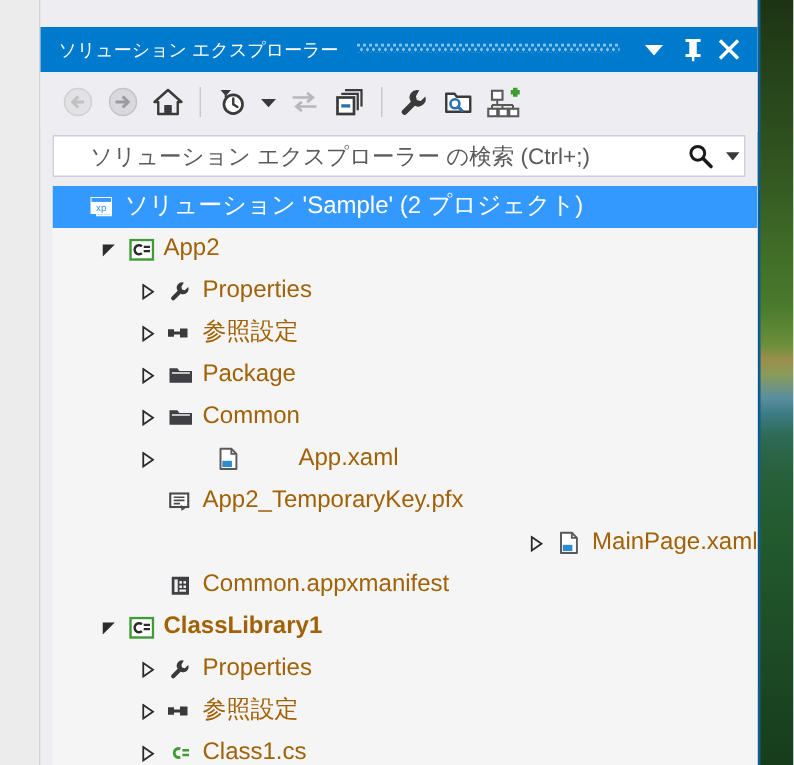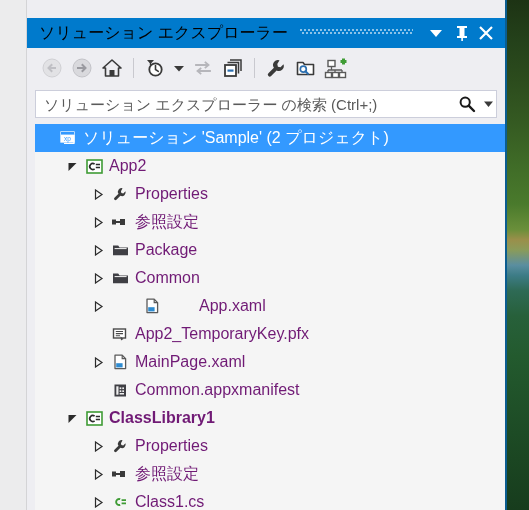--- a/index.html
+++ b/index.html
@@ -66,22 +66,22 @@
 
   .titlebar {
     position: absolute;
     left: 0; top: 18px;
     width: 478px; height: 30px;
     background: #007acc;
     display: flex;
     align-items: center;
   }
   .title-text {
-    color: #000000;
-    font-size: 16px;
+    color: #ffffff;
+    font-size: 12px;
     padding-left: 12px;
     white-space: nowrap;
     letter-spacing: 0px;
   }
   .drag-dots {
     flex: 1;
     height: 10px;
     margin: 0 10px 0 12px;
     background-image:
       radial-gradient(circle at 1px 1px, rgba(255,255,255,.55) 1px, transparent 1.2px),
@@ -131,41 +131,41 @@
     box-sizing: border-box;
     display: flex;
     align-items: center;
   }
   .search-input {
     flex: 1;
     border: none; outline: none;
     font-size: 15px;
     font-family: "Liberation Sans", "DejaVu Sans", sans-serif;
     color: #555555;
-    padding-left: 8px;
+    padding-left: 24px;
     background: transparent;
   }
   .search-input::placeholder { color: #5a5a5a; opacity: 1; }
   .search-icon-btn { width: 26px; display:flex; align-items:center; justify-content:center; }
   .search-caret { width: 16px; display:flex; align-items:center; justify-content:center; }
 
   
   .tree {
     position: absolute;
     left: 8px; top: 124px;
     width: 470px; height: 498px;
     background: #f5f5f5;
     overflow: hidden;
   }
   .row {
     height: 28px;
     display: flex;
     align-items: center;
     font-size: 16px;
-    color: #701a75;
+    color: #a16207;
     white-space: nowrap;
     cursor: default;
   }
   .row.selected {
     background: #3399ff;
     color: #ffffff;
   }
   .row.bold .label { font-weight: bold; }
   .expander {
     width: 22px;
@@ -416,21 +416,21 @@
           <div class="expander"></div>
           <div class="icon-cell">
             <svg width="16" height="15" viewBox="0 0 16 15">
         <rect x="1.5" y="2" width="12" height="9" fill="#ffffff" stroke="#4a4a4a" stroke-width="1.4"></rect>
         <path d="M3.8 4.5 H11 M3.8 6.6 H11 M3.8 8.7 H8" stroke="#4a4a4a" stroke-width="1.1"></path>
         <path d="M8.5 9.5 L11.5 12 L9 13.5 Z" fill="#4a4a4a"></path>
       </svg>
           </div>
           <span class="label">App2_TemporaryKey.pfx</span>
         </div>
-        <div class="row" style="padding-left: 52px;">
+        <div class="row" style="padding-left: 52px; justify-content: flex-end;">
           <div class="expander">
             <svg width="11" height="11" viewBox="0 0 11 11">
       <path d="M2.5 1 L9 5.5 L2.5 10 Z" fill="none" stroke="#2b2b2b" stroke-width="1.2"></path>
             </svg>
           </div>
           <div class="icon-cell">
             <svg width="15" height="16" viewBox="0 0 15 16">
         <path d="M2 1.2 H9.2 L12.6 4.6 V14.6 H2 Z" fill="#ffffff" stroke="#5a5a5a" stroke-width="1.3" stroke-linejoin="round"></path>
         <path d="M9.2 1.2 V4.6 H12.6" fill="none" stroke="#5a5a5a" stroke-width="1.2"></path>
         <rect x="3.2" y="9.2" width="6.4" height="4.2" fill="#2e8bd0"></rect>

